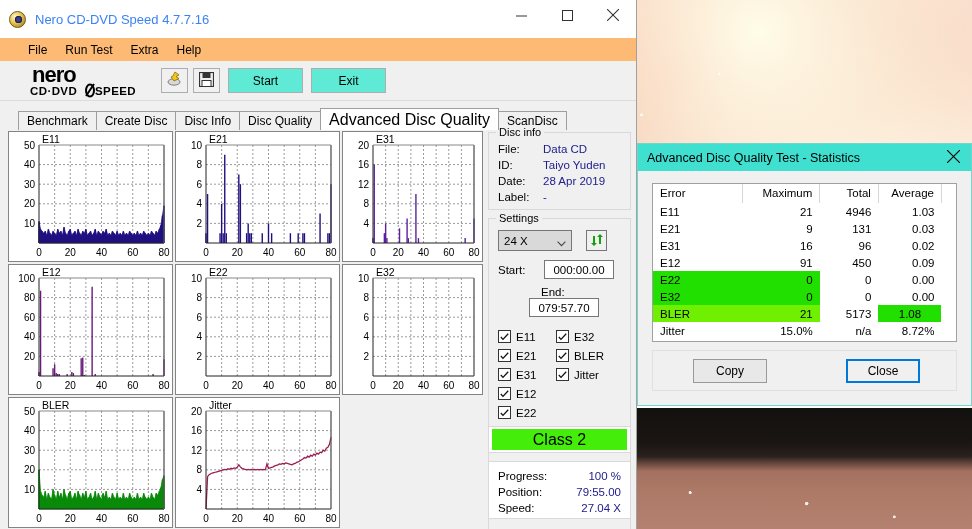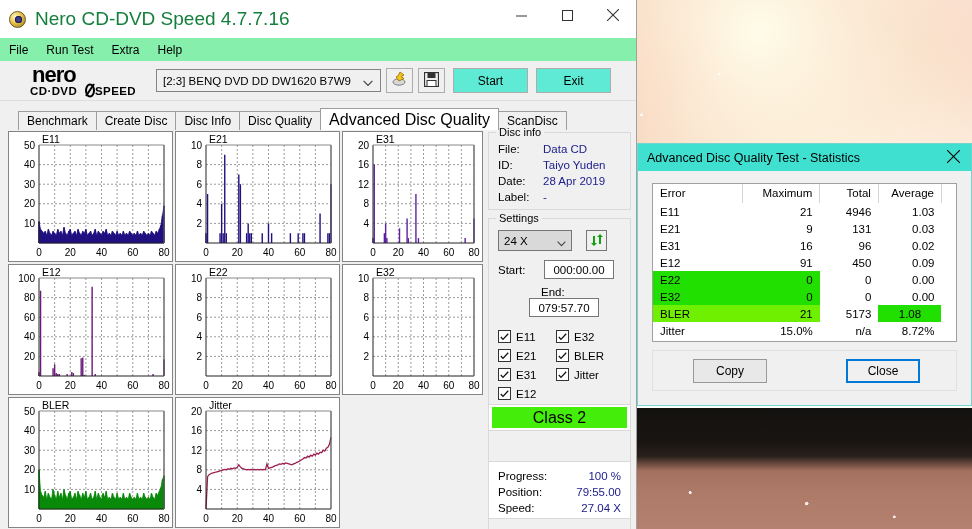--- a/index.html
+++ b/index.html
@@ -69,28 +69,28 @@
   }
   #app-icon {
     width:17px;height:17px;margin-left:9px;border-radius:50%;
     background:radial-gradient(circle at 35% 32%, #fdf6c9 0%, #e8c24a 45%, #8c7020 100%);
     border:1px solid #6d5a14; position:relative; flex:none;
   }
   #app-icon::after{
     content:""; position:absolute; left:5px; top:4px; width:7px; height:7px;
     border-radius:50%; background:#3a3a8a; box-shadow:inset 0 0 0 1px #1a1a4a;
   }
-  #app-title { margin-left:9px; font-size:19px; color:#15803d; }
+  #app-title { margin-left:9px; font-size:13px; color:#3b82f6; }
   .wbtn {
     width:46px; height:30px; display:flex; align-items:center; justify-content:center;
     color:#333;
   }
   #win-controls { position:absolute; right:0; top:0; display:flex; }
 
-  #menubar { height:23px; display:flex; align-items:center; padding-left:0; background:#86efac;}
+  #menubar { height:23px; display:flex; align-items:center; padding-left:19px; background:#fdba74;}
   .menu-item { padding:3px 9px; font-size:12px; color:#000; }
 
   #toolbar {
     height:40px; background:#f0f0f0; display:flex; align-items:center;
     border-bottom:1px solid #dcdcdc; padding-left:6px;
   }
   #nero-logo { width:150px; height:36px; position:relative; }
   #nero-logo svg { position:absolute; left:24px; top:0; }
 
   .drv-select {
@@ -154,21 +154,21 @@
   .lbl{font-size:11.5px;color:#000;}
 
   .cbrow{display:flex;align-items:center;margin-bottom:6px;}
   .cb{
     width:13px;height:13px;border:1px solid #333;background:#fff;margin-right:5px;
     display:flex;align-items:center;justify-content:center;flex:none;
   }
   .cb svg{display:block;}
 
   #class-box{
-    position:absolute;left:488px;top:404px;width:143px;height:27px;
+    position:absolute;left:488px;top:426px;width:143px;height:27px;
     background:#fff;border:1px solid #d9d9d9;display:flex;align-items:center;justify-content:center;
   }
   #class-badge{
     width:135px;height:21px;background:#45ed0b;display:flex;align-items:center;justify-content:center;
     font-size:16px;color:#000;
   }
   #prog-box{
     position:absolute;left:488px;top:461px;width:143px;height:58px;
     background:#fff;border:1px solid #d9d9d9;padding:6px 9px;
   }
@@ -257,28 +257,20 @@
     <div id="nero-logo">
       <svg width="126" height="36" viewBox="0 0 126 36">
         <text x="2" y="19" font-family="Liberation Sans, sans-serif" font-size="22" font-weight="bold" fill="#000" letter-spacing="-1">nero</text>
         <text x="0" y="32" font-family="Liberation Sans, sans-serif" font-size="11.5" font-weight="bold" fill="#000" letter-spacing="0.4">CD·DVD</text>
         <text x="65" y="32" font-family="Liberation Sans, sans-serif" font-size="11.5" font-weight="bold" fill="#000" letter-spacing="0.4">SPEED</text>
         <ellipse cx="60" cy="27.5" rx="4" ry="6" fill="none" stroke="#000" stroke-width="2"></ellipse>
         <line x1="56" y1="33" x2="64" y2="21" stroke="#000" stroke-width="2"></line>
       </svg>
     </div>
 
-    <div class="drv-select">
-      <span>[2:3]   BENQ DVD DD DW1620 B7W9</span>
-      <span class="chev">
-        <svg width="10" height="7" viewBox="0 0 10 7">
-            <polyline points="0.6,0.8 5,5.4 9.4,0.8" fill="none" stroke="#444" stroke-width="1.2"></polyline>
-          </svg>
-      </span>
-    </div>
 
     <div class="tbtn">
       <span>
         <svg width="17" height="17" viewBox="0 0 17 17">
           <ellipse cx="8" cy="11" rx="6" ry="3.2" fill="#d8d8d8" stroke="#666" stroke-width="0.8"></ellipse>
           <path d="M9 1 L13 4 L10 5.5 L13 7.5 L8 10 L5 6 L7 5 Z" fill="#f5c518" stroke="#8a6d00" stroke-width="0.8"></path>
         </svg>
       </span>
     </div>
 

